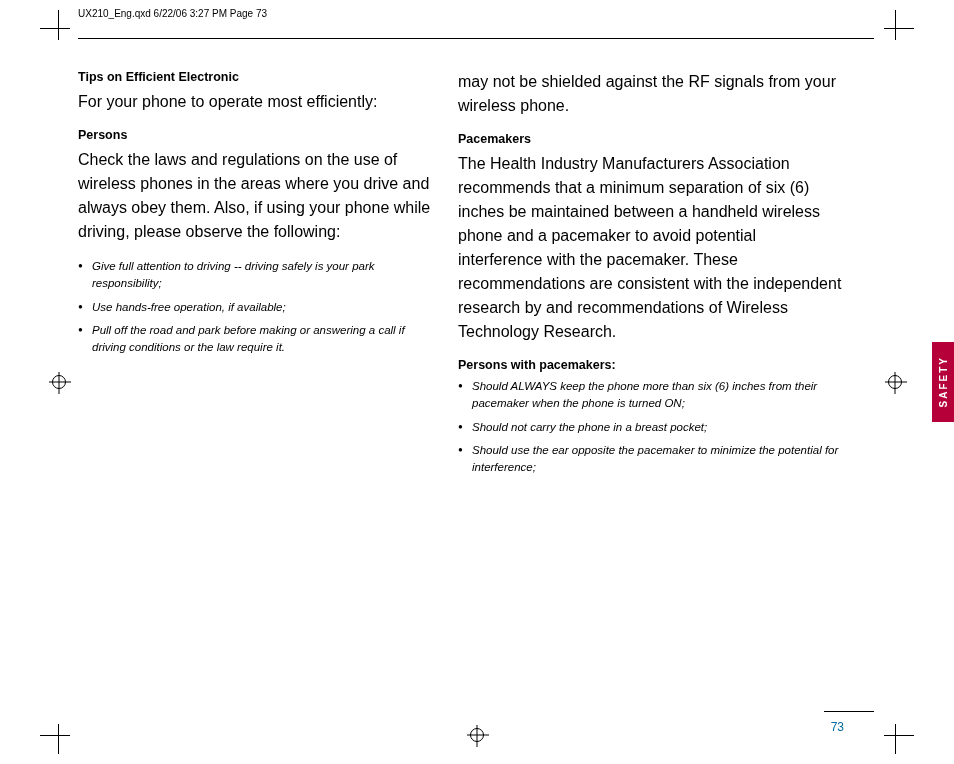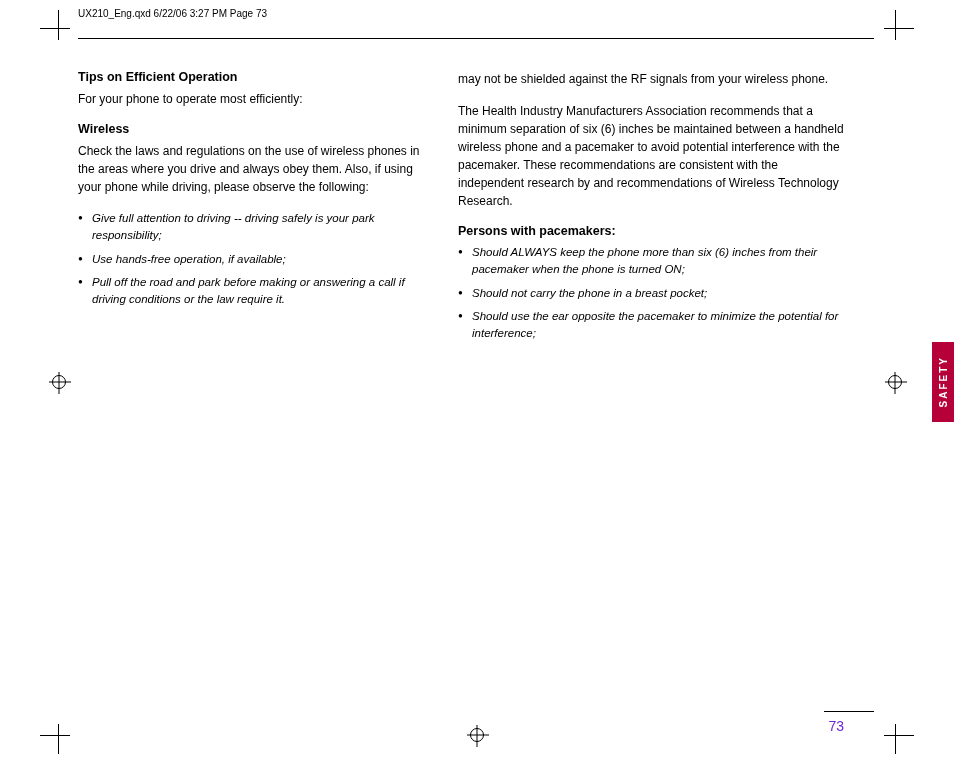--- a/index.html
+++ b/index.html
@@ -220,21 +220,21 @@
     }
 
     .section-title {
       font-weight: bold;
       font-size: 12.5px;
       margin-bottom: 6px;
       color: #000;
     }
 
     .section-body {
-      font-size: 12px;
+      font-size: 16px;
       line-height: 1.5;
       margin-bottom: 14px;
       color: #000;
     }
 
     .bullet-list {
       list-style: none;
       padding: 0;
       margin: 0 0 14px 0;
     }
@@ -281,23 +281,23 @@
       text-orientation: mixed;
       transform: rotate(180deg);
       letter-spacing: 2px;
     }
 
     
     .page-number {
       position: absolute;
       bottom: 30px;
       right: 110px;
-      font-size: 14px;
+      font-size: 12px;
       font-weight: normal;
-      color: #6d28d9;
+      color: #0369a1;
     }
 
     
     .page-divider {
       position: absolute;
       bottom: 52px;
       right: 80px;
       width: 50px;
       height: 1px;
       background: #000;
@@ -339,26 +339,26 @@
     <span>UX210_Eng.qxd   6/22/06   3:27 PM   Page 73</span>
   </div>
 
   <div class="header-divider"></div>
 
   <div class="content-area">
 
     <div class="left-column">
 
       <div>
-        <div class="section-title">Tips on Efficient Operation</div>
+        <div class="section-title">Tips on Efficient Electronic</div>
         <div class="section-body">For your phone to operate most efficiently:</div>
       </div>
 
       <div>
-        <div class="section-title">Wireless</div>
+        <div class="section-title">Persons</div>
         <div class="section-body">Check the laws and regulations on the use of wireless phones in the areas where you drive and always obey them. Also, if using your phone while driving, please observe the following:</div>
         <ul class="bullet-list">
           <li>
             <span>Give full attention to driving -- driving safely is your park responsibility;</span>
           </li>
           <li>
             <span>Use hands-free operation, if available;</span>
           </li>
           <li>
             <span>Pull off the road and park before making or answering a call if driving conditions or the law require it.</span>
@@ -369,20 +369,21 @@
       <div>
       </div>
 
     </div>
 
     <div class="right-column">
 
       <div class="section-body" style="margin-bottom: 14px;">may not be shielded against the RF signals from your wireless phone.</div>
 
       <div>
+        <div class="section-title">Pacemakers</div>
         <div class="section-body">The Health Industry Manufacturers Association recommends that a minimum separation of six (6) inches be maintained between a handheld wireless phone and a pacemaker to avoid potential interference with the pacemaker. These recommendations are consistent with the independent research by and recommendations of Wireless Technology Research.</div>
       </div>
 
       <div>
         <div class="section-title">Persons with pacemakers:</div>
         <ul class="bullet-list">
           <li>
             <span>Should ALWAYS keep the phone more than six (6) inches from their pacemaker when the phone is turned ON;</span>
           </li>
           <li>

